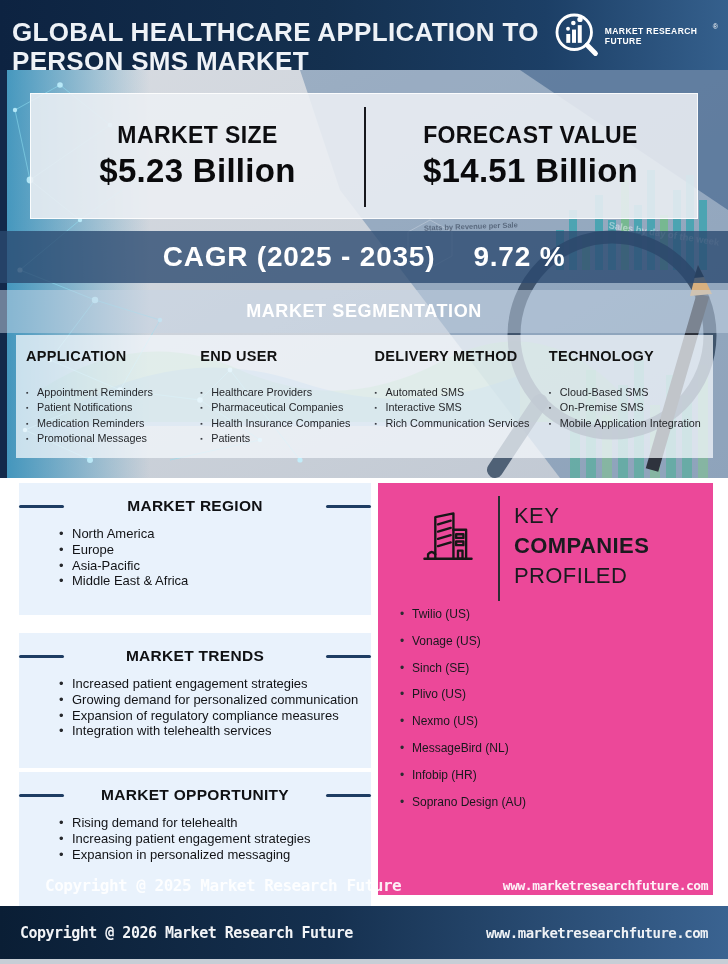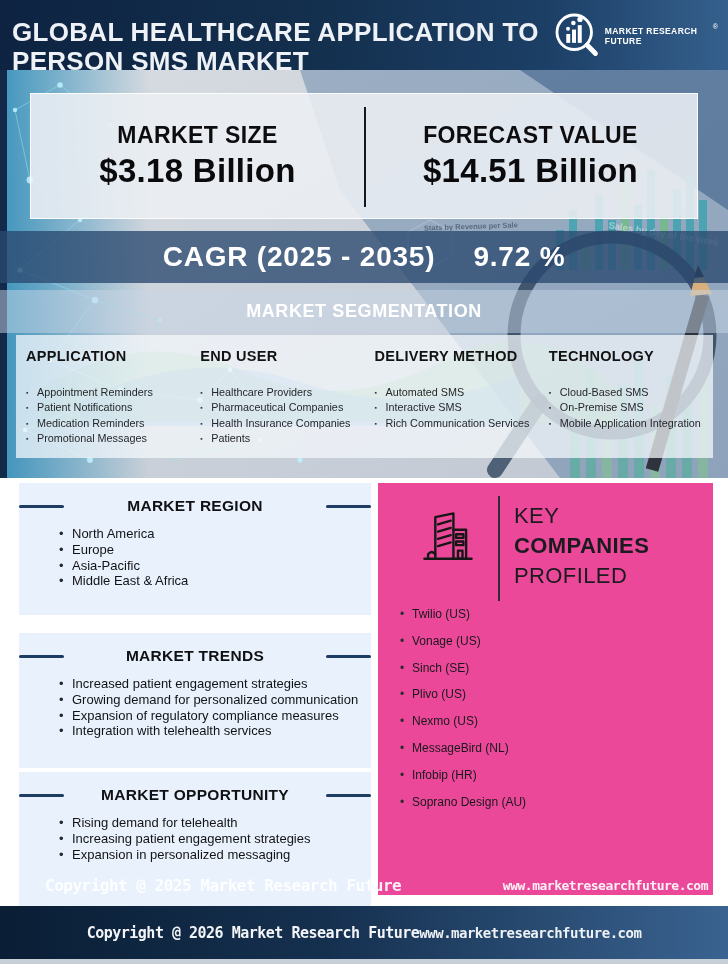--- a/index.html
+++ b/index.html
@@ -72,21 +72,21 @@
   .rc-list li::before { content:"•"; position:absolute; left:0; top:0; color:#2a2c31; }
 
   .watermark-copy { position:absolute; left:45px; top:398px; z-index:6;
     font-family:"DejaVu Sans Mono", monospace; font-weight:bold; font-size:16px; color:rgba(255,255,255,0.9); letter-spacing:-0.5px; }
   .watermark-url { position:absolute; right:20px; top:400px; z-index:6;
     font-family:"DejaVu Sans Mono", monospace; font-weight:bold; font-size:13px; color:rgba(255,255,255,0.92); letter-spacing:-0.5px; }
 
   
   .footer { position:absolute; left:0; top:906px; width:728px; height:53px;
     background:linear-gradient(90deg,#0a1e35 0%,#15304f 45%,#3a6391 100%);
-    display:flex; align-items:center; justify-content:center; padding:0 20px; z-index:5; }
+    display:flex; align-items:center; justify-content:space-between; padding:0 20px; z-index:5; }
   .footer-copy { font-family:"DejaVu Sans Mono", monospace; font-weight:bold; font-size:15px; color:#f2f4f7; letter-spacing:-0.5px; }
   .footer-url { font-family:"DejaVu Sans Mono", monospace; font-weight:bold; font-size:14px; color:#eef1f5; letter-spacing:-0.5px; }
   .footer-strip { position:absolute; left:0; top:959px; width:728px; height:5px; background:#c7ced6; z-index:5; }
 </style>
 </head>
 <body>
 
 <div id="page">
 
   <div class="header">
@@ -209,21 +209,21 @@
       </g>
       <polygon points="430,150 452,162 452,186 430,198 408,186 408,162" fill="none" stroke="#ffffff" opacity="0.25"></polygon>
     </svg>
 
     <div class="photo-label l0">Stats by Revenue per Sale</div>
     <div class="photo-label l1">Sales by day of the week</div>
 
     <div class="ms-panel">
       <div class="ms-half">
         <div class="ms-label">MARKET SIZE</div>
-        <div class="ms-value">$3.18 Billion</div>
+        <div class="ms-value">$5.23 Billion</div>
       </div>
       <div class="ms-half">
         <div class="ms-label">FORECAST VALUE</div>
         <div class="ms-value">$14.51 Billion</div>
       </div>
       <div class="ms-divider"></div>
     </div>
 
     <div class="cagr-band">
       <span class="cagr-label">CAGR (2025 - 2035)</span>

